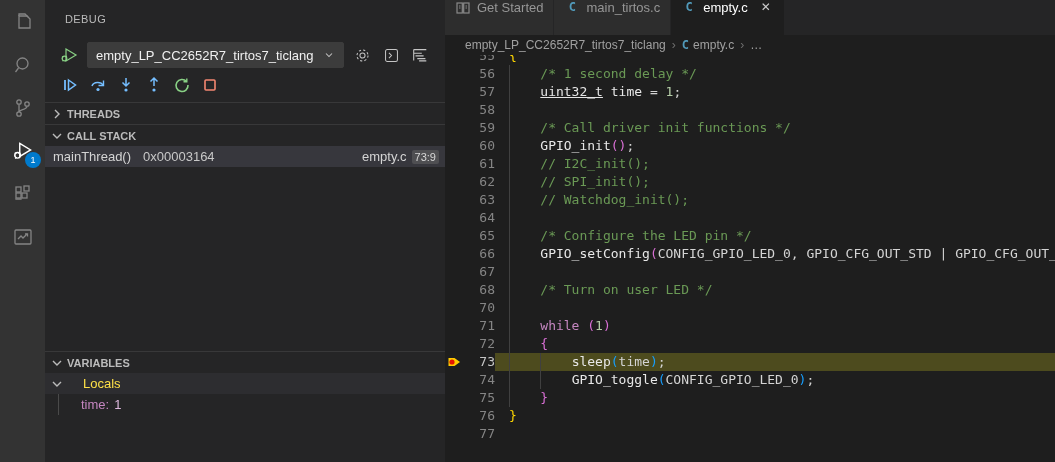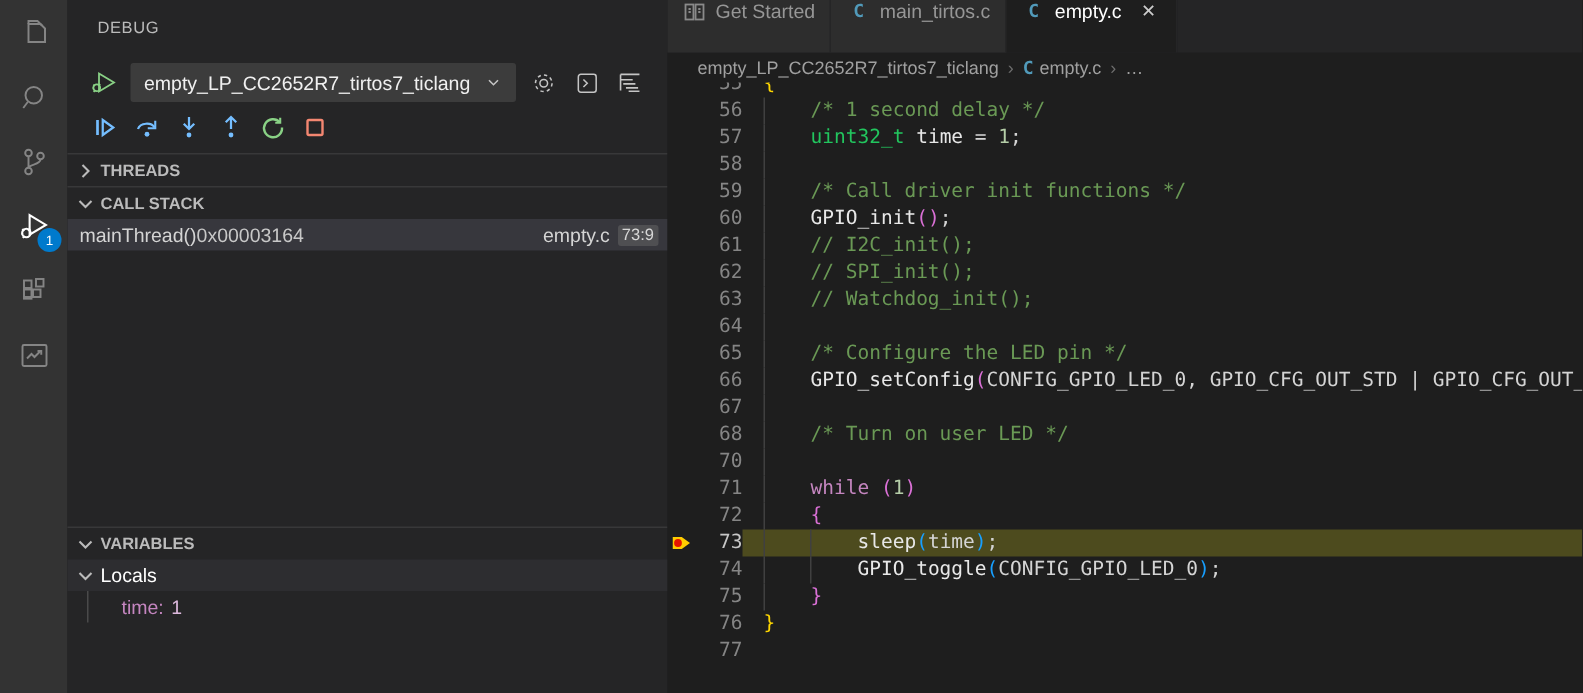--- a/index.html
+++ b/index.html
@@ -26,28 +26,28 @@
   .icon-btn svg { stroke:#c5c5c5; fill:none; stroke-width:1.2; }
   .debug-toolbar { height:34px; display:flex; align-items:center; padding-left:15px; gap:8px; }
   .dbg-btn { width:20px; height:20px; display:flex; align-items:center; justify-content:center; cursor:pointer; }
 
   .section-header { height:22px; display:flex; align-items:center; gap:2px; padding-left:4px;
                     border-top:1px solid rgba(255,255,255,.09); font-size:11px; font-weight:bold; color:#bbbbbb; cursor:pointer; }
   .section-header svg { stroke:#bbbbbb; fill:none; stroke-width:1.4; }
   .callstack-body { flex:1; }
   .stack-row { height:21px; display:flex; align-items:center; background:#37373d; padding:0 6px 0 8px;
                font-size:13px; color:#d4d4d4; cursor:pointer; }
-  .stack-name { margin-right:0; }
+  .stack-name { margin-right:12px; }
   .stack-addr { color:#c8c8c8; }
   .stack-right { margin-left:auto; display:flex; align-items:center; gap:5px; }
   .stack-file { color:#d4d4d4; }
   .loc-badge { background:#4f4f52; color:#d7d7d7; font-size:11px; padding:1px 3px; border-radius:2px; }
 
-  .locals-row { height:21px; display:flex; align-items:center; gap:2px; padding-left:4px;
-                background:#2d2d30; font-size:13px; color:#ffffff; cursor:pointer; }
+  .locals-row { height:21px; display:flex; align-items:center; gap:18px; padding-left:4px;
+                background:#2d2d30; font-size:13px; color:#fde047; cursor:pointer; }
   .locals-row svg { stroke:#bbbbbb; fill:none; stroke-width:1.4; }
   .vars-list { border-left:1px solid #4a4a4a; margin-left:13px; }
   .var-row { height:21px; display:flex; align-items:center; padding-left:22px; font-size:13px; cursor:pointer; white-space:nowrap; }
   .var-name { color:#c586c0; margin-right:5px; }
   .var-val-muted { color:#9d9d9d; }
   .var-val-number { color:#dcb8dc; }
   .side-bottom { height:47px; }
 
   
   .editor { flex:1; display:flex; flex-direction:column; background:#1e1e1e; min-width:0; }
@@ -68,21 +68,21 @@
   .code { flex:1; overflow:hidden; font-family:"DejaVu Sans Mono", monospace; font-size:13px; line-height:18px; }
   .cl { display:flex; height:18px; }
   .cl:first-child { margin-top:-8px; }
   .g-icon { width:18px; flex-shrink:0; display:flex; align-items:center; justify-content:center; }
   .g-num { width:32px; flex-shrink:0; text-align:right; color:#858585; user-select:none; }
   .c-body { flex:1; position:relative; padding-left:14px; white-space:pre; color:#d4d4d4; min-width:0; }
   .cl.hl .c-body { background:#4d4b1e; }
   .cl.hl .g-num { color:#c6c6c6; }
   .guide { position:absolute; top:0; width:1px; height:18px; background:#404040; }
   .tok-cm  { color:#6a9955; }
-  .tok-kw  { color:#22c55e; }
+  .tok-kw  { color:#e5e5e5;text-decoration:underline; }
   .tok-ctrl{ color:#c586c0; }
   .tok-num { color:#b5cea8; }
   .tok-fn  { color:#e8e8e8; }
   .tok-id  { color:#e8e8e8; }
   .tok-b1  { color:#ffd700; }
   .tok-b2  { color:#da70d6; }
   .tok-b3  { color:#179fff; }
 </style>
 </head>
 <body>

